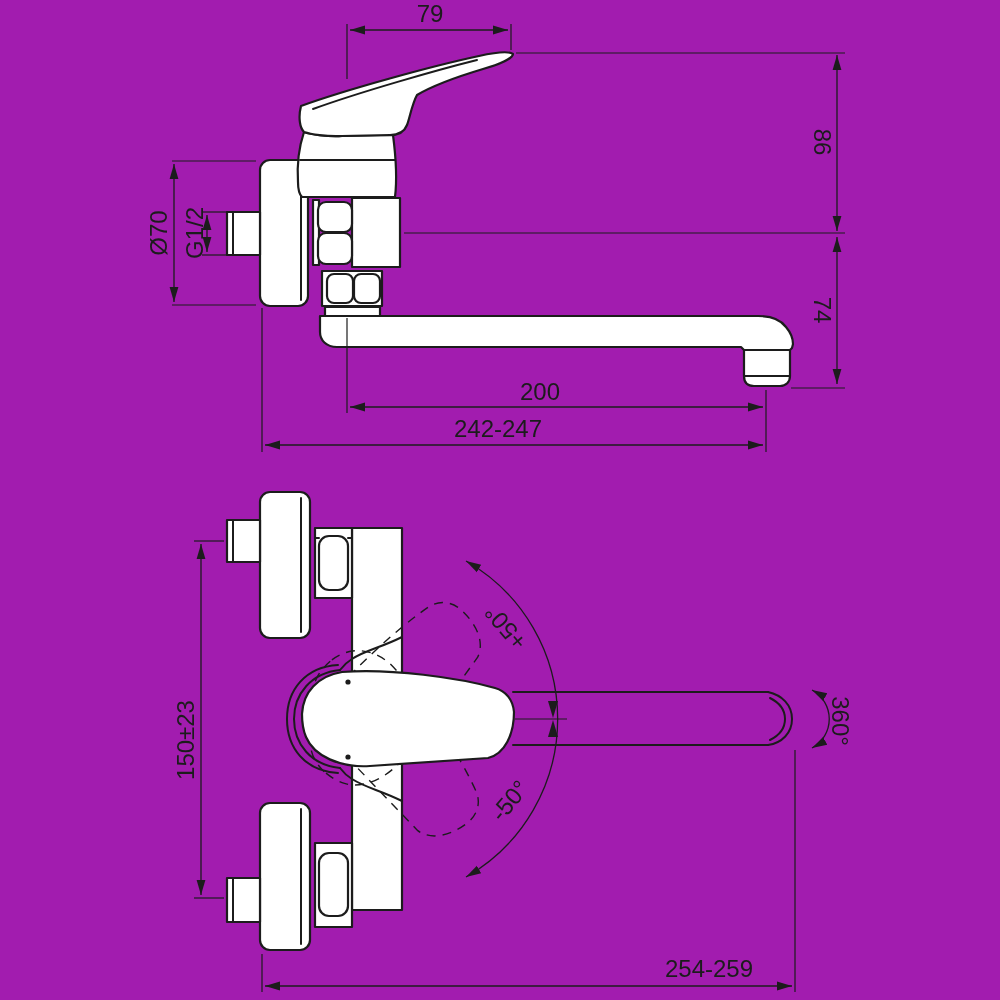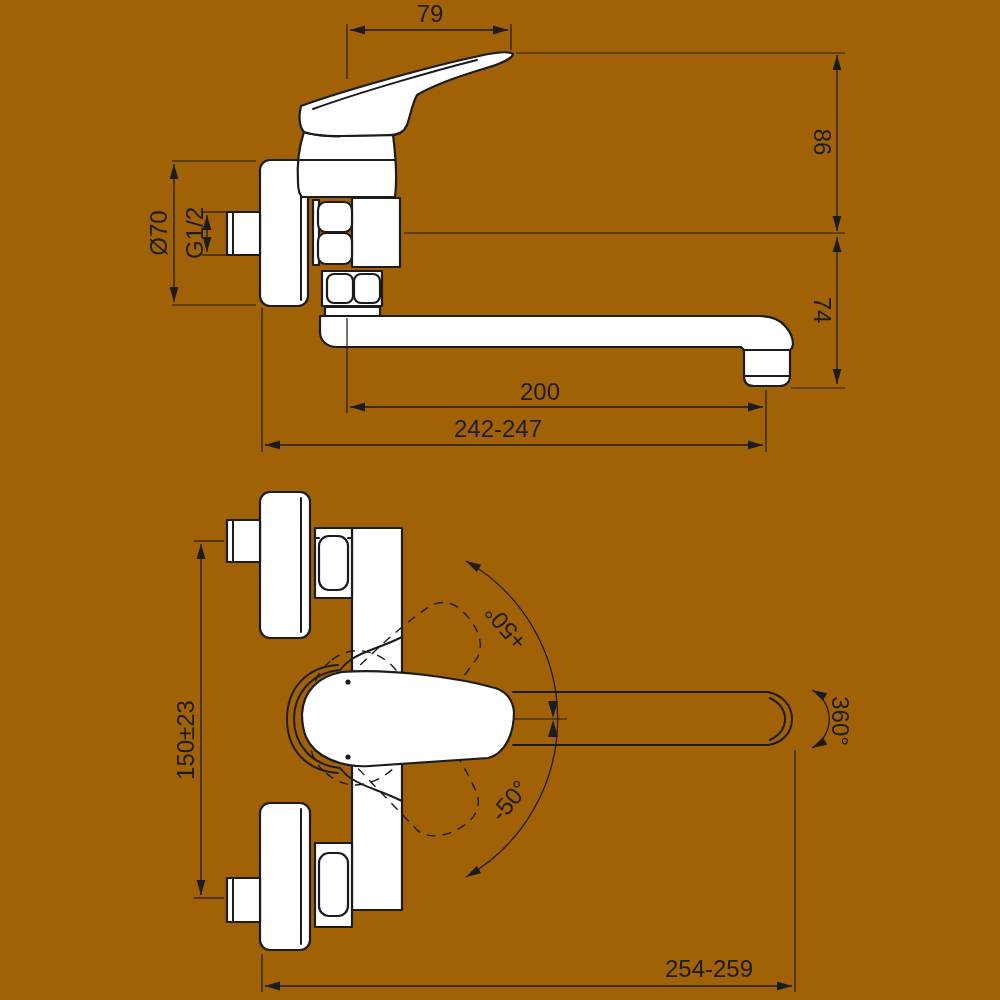--- a/index.html
+++ b/index.html
@@ -1,16 +1,16 @@
 <!DOCTYPE html>
 <html><head>
 <meta charset="utf-8">
 <style>
   html,body{margin:0;padding:0;background:#ffffff;}
-  .stage{width:1000px;height:1000px;position:relative;background:#a16207;overflow:hidden;
+  .stage{width:1000px;height:1000px;position:relative;background:#a21caf;overflow:hidden;
          font-family:"Liberation Sans", sans-serif;}
   svg{display:block}
   .part{fill:#ffffff;stroke:#1c1c1c;stroke-width:2.2;stroke-linejoin:round;stroke-linecap:round;}
   .part-thin{fill:none;stroke:#1c1c1c;stroke-width:2;stroke-linejoin:round;stroke-linecap:round;}
   .dim{fill:none;stroke:#1c1c1c;stroke-width:1.3;}
   .ext{fill:none;stroke:#1c1c1c;stroke-width:1.2;}
   .dashed{fill:none;stroke:#1c1c1c;stroke-width:1.4;stroke-dasharray:9 7;}
   .dimtext{font-family:"Liberation Sans", sans-serif;font-size:24px;fill:#1c1c1c;}
   .arrfill{fill:#1c1c1c;stroke:none;}
 </style>

